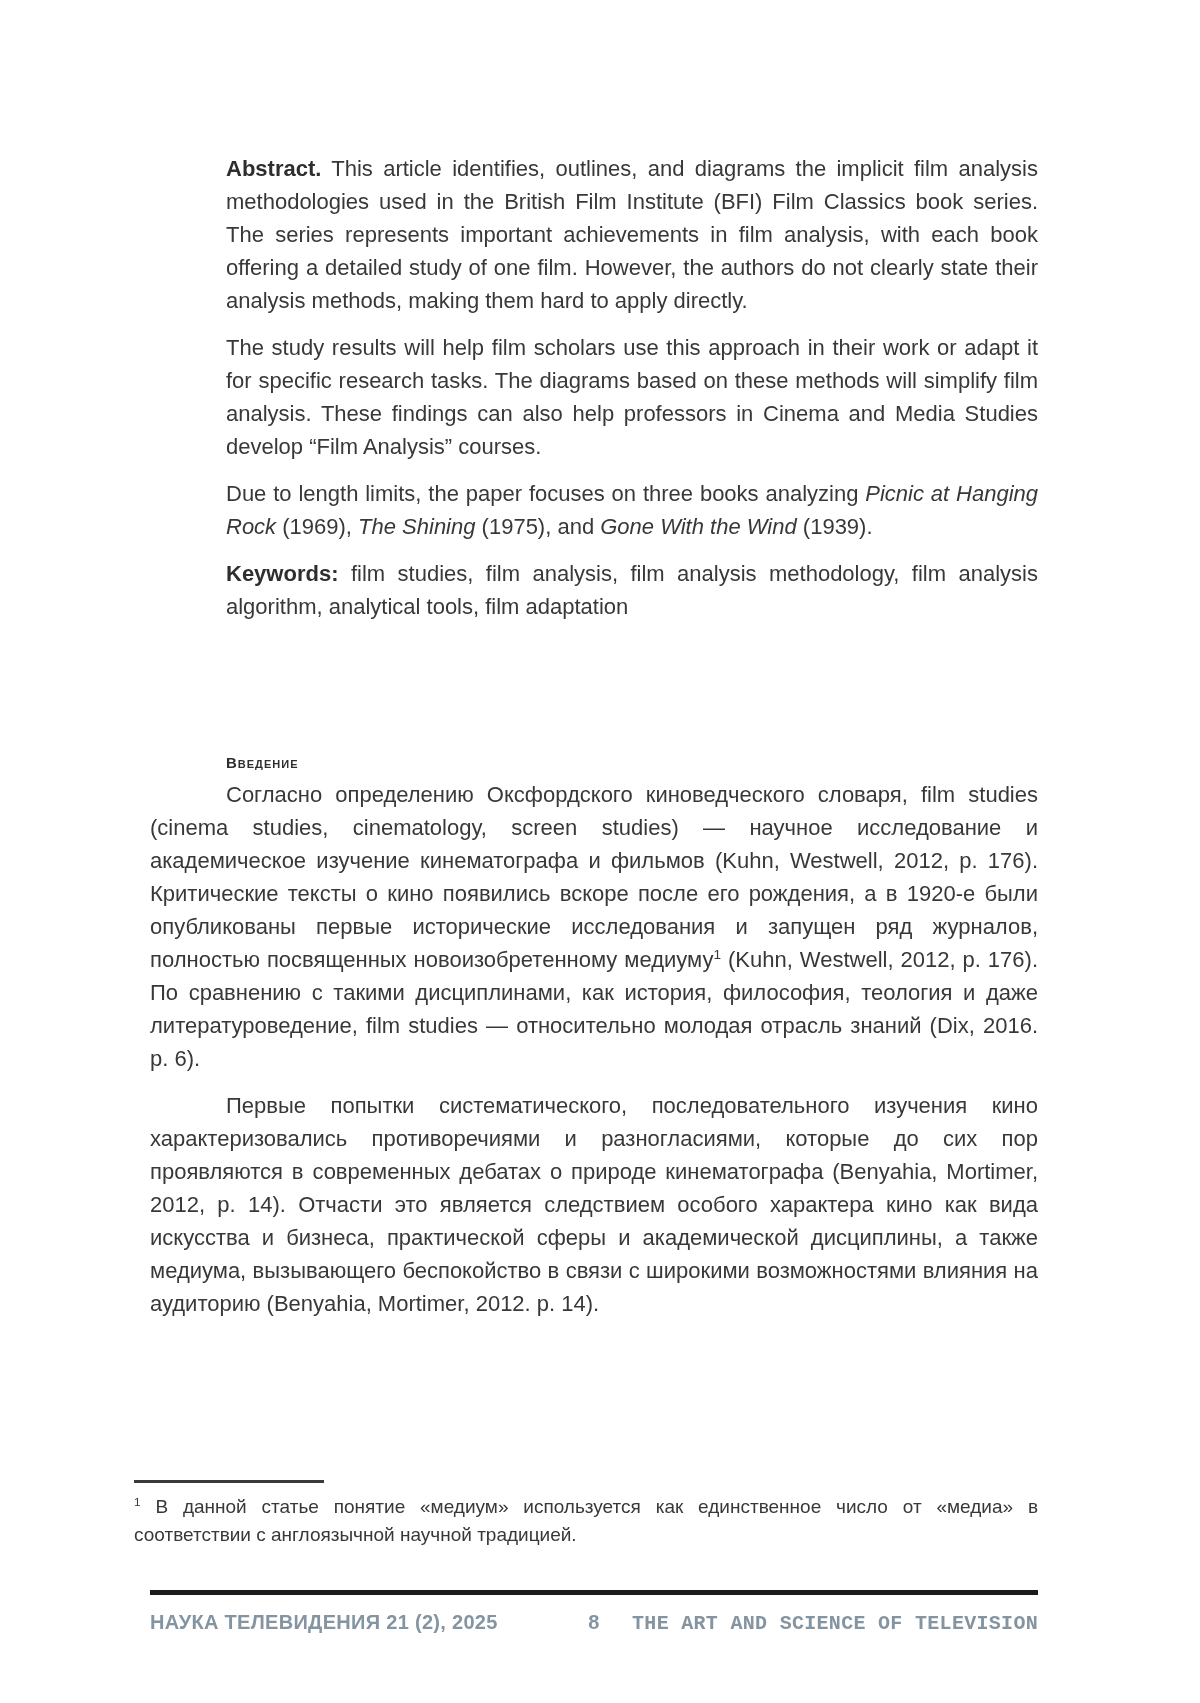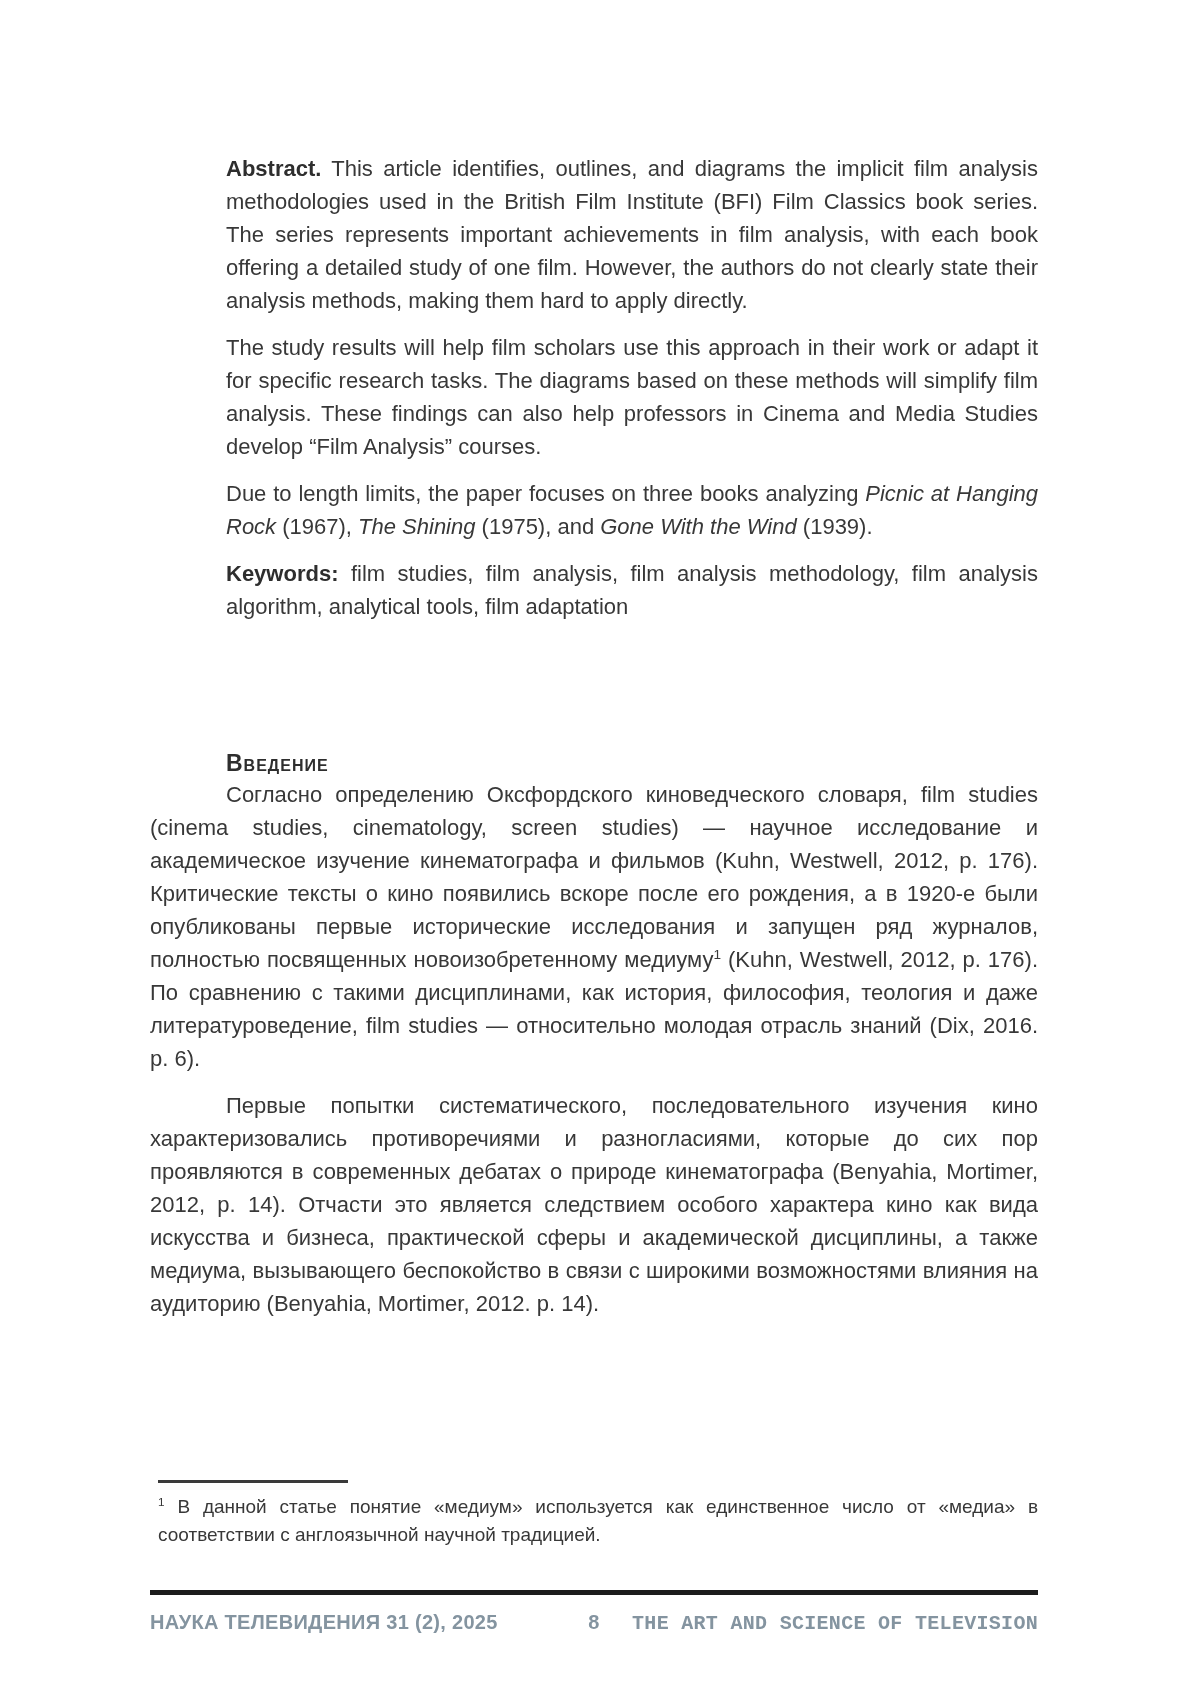--- a/index.html
+++ b/index.html
@@ -30,39 +30,39 @@
   }
   .abstract {
     margin-top: 152px;
     margin-left: 76px;
   }
   .abstract p:last-child { margin-bottom: 12px; }
   strong { font-weight: 700; color: #2e2e2e; }
   em { font-style: italic; }
   .intro-heading {
     margin: 125px 0 0 76px;
-    font-size: 23px;
+    font-size: 15px;
     line-height: 30px;
     font-weight: 700;
     font-variant: small-caps;
     letter-spacing: 1px;
     color: #2e2e2e;
   }
   .intro-para {
     margin-top: 14px;
     text-indent: 76px;
   }
   sup {
     font-size: 0.62em;
     line-height: 0;
     vertical-align: super;
   }
   .footnote {
     position: absolute;
-    left: 158px;
+    left: 134px;
     right: 162px;
     top: 1480px;
   }
   .fn-rule {
     width: 190px;
     height: 3px;
     background: #3a3a3a;
     margin-bottom: 10px;
   }
   .footnote p {
@@ -97,38 +97,38 @@
 </style>
 </head>
 <body>
 
 <div class="page">
   <div class="content">
 
     <section class="abstract">
       <p><strong>Abstract.</strong><span> This article identifies, outlines, and diagrams the implicit film analysis methodologies used in the British Film Institute (BFI) Film Classics book series. The series represents important achievements in film analysis, with each book offering a detailed study of one film. However, the authors do not clearly state their analysis methods, making them hard to apply directly.</span></p>
       <p>The study results will help film scholars use this approach in their work or adapt it for specific research tasks. The diagrams based on these methods will simplify film analysis. These findings can also help professors in Cinema and Media Studies develop “Film Analysis” courses.</p>
-      <p><span>Due to length limits, the paper focuses on three books analyzing </span><em>Picnic at Hanging Rock</em><span> (1967), </span><em>The Shining</em><span> (1975), and </span><em>Gone With the Wind</em><span> (1939).</span></p>
+      <p><span>Due to length limits, the paper focuses on three books analyzing </span><em>Picnic at Hanging Rock</em><span> (1969), </span><em>The Shining</em><span> (1975), and </span><em>Gone With the Wind</em><span> (1939).</span></p>
       <p><strong>Keywords:</strong><span> film studies, film analysis, film analysis methodology, film analysis algorithm, analytical tools, film adaptation</span></p>
     </section>
 
     <h2 class="intro-heading">Введение</h2>
 
     <p class="intro-para"><span>Согласно определению Оксфордского киноведческого словаря, film studies (cinema studies, cinematology, screen studies) — научное исследование и академическое изучение кинематографа и фильмов (Kuhn, Westwell, 2012, p. 176). Критические тексты о кино появились вскоре после его рождения, а в 1920-е были опубликованы первые исторические исследования и запу­щен ряд журналов, полностью посвященных новоизобретенному медиуму</span><sup>1</sup><span> (Kuhn, Westwell, 2012, p. 176). По сравнению с такими дисциплинами, как история, философия, теология и даже литературоведение, film studies — относительно молодая отрасль знаний (Dix, 2016. p. 6).</span></p>
 
     <p class="intro-para">Первые попытки систематического, последовательного изучения кино характеризовались противоречиями и разногласиями, которые до сих пор проявляются в современных дебатах о природе кинематографа (Benyahia, Mortimer, 2012, p. 14). Отчасти это является следствием особого характера кино как вида искусства и бизнеса, практической сферы и академической дисциплины, а также медиума, вызывающего беспокойство в связи с широ­кими возможностями влияния на аудиторию (Benyahia, Mortimer, 2012. p. 14).</p>
 
   </div>
 
   <div class="footnote">
     <div class="fn-rule"></div>
     <p><sup>1</sup> <span>В данной статье понятие «медиум» используется как единственное число от «медиа» в соответствии с англоязычной научной традицией.</span></p>
   </div>
 
   <footer class="page-footer">
     <div class="footer-rule"></div>
     <div class="footer-row">
-      <span class="footer-left">НАУКА ТЕЛЕВИДЕНИЯ 31 (2), 2025</span>
+      <span class="footer-left">НАУКА ТЕЛЕВИДЕНИЯ 21 (2), 2025</span>
       <span class="footer-mid">8</span>
       <span class="footer-right">THE ART AND SCIENCE OF TELEVISION</span>
     </div>
   </footer>
 </div>
 
 </body></html>

